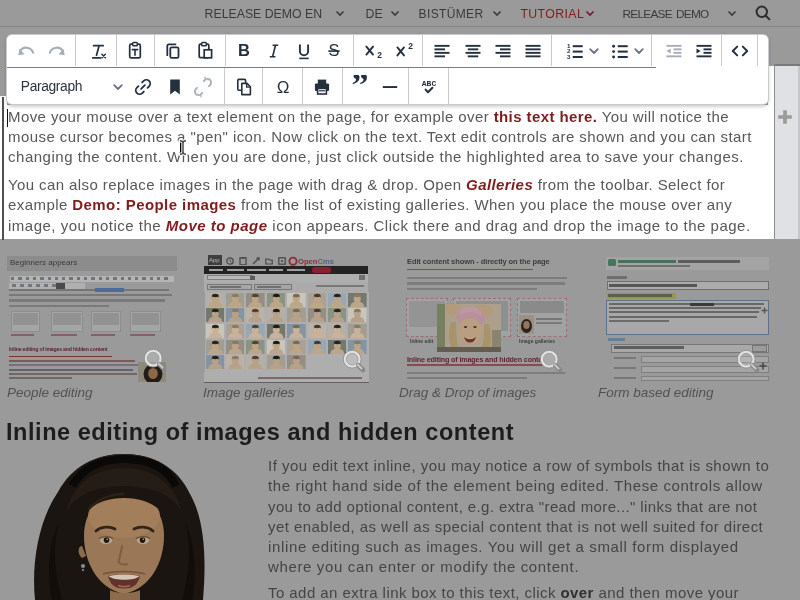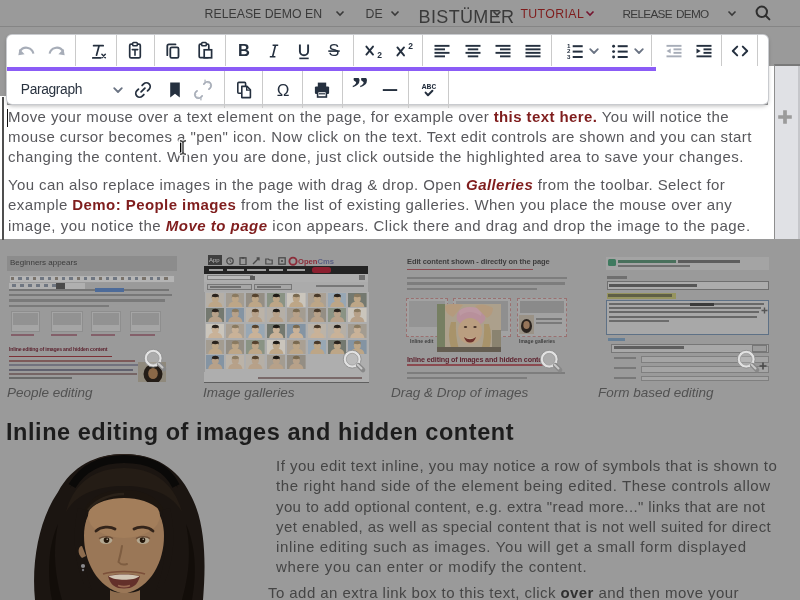--- a/index.html
+++ b/index.html
@@ -5,51 +5,51 @@
 html,body{margin:0;padding:0;}
 body{width:800px;height:600px;overflow:hidden;position:relative;background:#9a9a9a;font-family:"Liberation Sans",sans-serif;}
 .abs{position:absolute;}
 
 .nav{position:absolute;top:0;left:0;width:800px;height:26px;border-bottom:1px solid #858585;}
 .navitem{position:absolute;top:7px;font-size:13.5px;color:#3a3a3a;letter-spacing:.2px;white-space:nowrap;}
 .nav-red{color:#7f1d1d;}
 
 #tbar{position:absolute;left:7px;top:35px;width:761px;height:69px;background:#fff;border-radius:5px;box-shadow:0 0 0 1px #c9cbcf,0 2px 4px rgba(0,0,0,.28);}
 #row1{position:absolute;left:0;top:0;width:761px;height:31px;}
-#row2{position:absolute;left:0;top:32px;width:649px;height:37px;border-top:4px solid #8b5cf6;}
+#row2{position:absolute;left:0;top:32px;width:649px;height:37px;border-top:1px solid #8b5cf6;}
 .sep1{position:absolute;top:0;width:1px;height:31px;background:#cacaca;}
 .sep2{position:absolute;top:0;width:1px;height:37px;background:#cacaca;}
 .ic{position:absolute;width:24px;height:24px;}
 
 #editwhite{position:absolute;left:0;top:105px;width:774px;height:134px;background:#fff;}
 #editsl1{position:absolute;left:0;top:96px;width:7px;height:10px;background:#fff;}
 #editsl2{position:absolute;left:768px;top:66px;width:6px;height:40px;background:#fff;}
 #editborder{position:absolute;left:2px;top:97px;width:2px;height:143px;background:#4f4f4f;}
 #caret{position:absolute;left:7px;top:109px;width:1.4px;height:18px;background:#101010;}
 .etext{position:absolute;left:8px;width:745px;font-size:15px;line-height:20.3px;color:#58585c;letter-spacing:.5px;white-space:nowrap;}
 .etext b{color:#7f1d1d;}
 
 #rcol{position:absolute;left:774px;top:64px;width:26px;height:175px;background:#e0e1e5;border-left:1px solid #8e8e8e;border-top:2px solid #797979;box-sizing:border-box;}
 #rcoledge{position:absolute;left:798px;top:66px;width:2px;height:173px;background:#c6c7cb;}
 
 .cap{position:absolute;top:385px;font-style:italic;font-size:13.5px;color:#525252;letter-spacing:0;}
 
 #h2{position:absolute;left:6px;top:419px;font-size:23.5px;font-weight:bold;color:#1d1d1d;letter-spacing:0.55px;white-space:nowrap;}
 
-#btext{position:absolute;left:276px;top:456px;font-size:15px;line-height:20.3px;color:#454545;letter-spacing:.45px;white-space:nowrap;}
+#btext{position:absolute;left:268px;top:456px;font-size:15px;line-height:20.3px;color:#454545;letter-spacing:.45px;white-space:nowrap;}
 #btext2{position:absolute;left:268px;top:582.5px;font-size:15px;line-height:20.3px;color:#454545;letter-spacing:.35px;white-space:nowrap;}
 #btext b,#btext2 b{color:#303030;}
 </style>
 </head>
 <body>
 
 <div class="nav"></div>
 <span class="navitem" style="left:204.6px;font-size:12.3px;letter-spacing:0;">RELEASE DEMO EN</span>
 <span class="navitem" style="left:365.5px;font-size:12.3px;letter-spacing:0;">DE</span>
-<span class="navitem" style="left:418.6px;font-size:18px;letter-spacing:0.35px;">BISTÜMER</span>
+<span class="navitem" style="left:418.6px;font-size:12px;letter-spacing:0.35px;">BISTÜMER</span>
 <span class="navitem nav-red" style="left:520.4px;font-size:12.3px;letter-spacing:0.4px;">TUTORIAL</span>
 <span class="navitem" style="left:622.4px;font-size:11.8px;letter-spacing:-0.7px;word-spacing:1.5px;">RELEASE DEMO</span>
 <svg class="abs" style="left:334.5px;top:9px;" width="10" height="10" viewBox="0 0 10 10">
     <path d="M1.5 2.5 L5 6 L8.5 2.5" fill="none" stroke="#3a3a3a" stroke-width="1.6"></path>
   </svg>
 <svg class="abs" style="left:389.5px;top:9px;" width="10" height="10" viewBox="0 0 10 10">
     <path d="M1.5 2.5 L5 6 L8.5 2.5" fill="none" stroke="#3a3a3a" stroke-width="1.6"></path>
   </svg>
 <svg class="abs" style="left:491.5px;top:9px;" width="10" height="10" viewBox="0 0 10 10">
     <path d="M1.5 2.5 L5 6 L8.5 2.5" fill="none" stroke="#3a3a3a" stroke-width="1.6"></path>
@@ -732,21 +732,21 @@
       <circle cx="10.2" cy="10.2" r="7.4" fill="#ffffff" fill-opacity="0.18" stroke="#e2e2e2" stroke-width="3"></circle>
       <circle cx="10.2" cy="10.2" r="8.9" fill="none" stroke="#8f8f8f" stroke-width="0.9"></circle>
       <circle cx="10.2" cy="10.2" r="5.9" fill="none" stroke="#9a9a9a" stroke-width="0.8"></circle>
       <line x1="16.2" y1="16.2" x2="21" y2="21" stroke="#888888" stroke-width="4.6" stroke-linecap="round"></line>
       <line x1="15.6" y1="15.6" x2="19.5" y2="19.5" stroke="#c9c9c9" stroke-width="2" stroke-linecap="round"></line>
     </svg>
   </div>
 
 <span class="cap" style="left:7px;">People editing</span>
 <span class="cap" style="left:203px;">Image galleries</span>
-<span class="cap" style="left:391px;font-style:italic;">Drag &amp; Drop of images</span>
+<span class="cap" style="left:399px;font-style:italic;">Drag &amp; Drop of images</span>
 <span class="cap" style="left:598px;">Form based editing</span>
 
 <div id="h2">Inline editing of images and hidden content</div>
 
 <div id="photo">
     <svg class="abs" style="left:22px;top:450px;" width="200" height="150" viewBox="0 0 200 150">
       <path d="M13 150 C9 110 18 68 36 42 C50 16 74 4 102 4 C132 4 156 18 168 44 C184 72 184 114 181 150 Z" fill="#1b1511"></path>
       <path d="M30 150 C24 118 28 92 36 74 C30 104 34 128 40 150 Z" fill="#120d09"></path>
       <path d="M170 150 C176 118 172 92 164 74 C170 104 166 128 160 150 Z" fill="#120d09"></path>
       <path d="M52 30 C64 10 82 4 102 4 C122 4 140 10 152 30 C140 16 122 9 102 9 C82 9 64 16 52 30 Z" fill="#2b211b"></path>

